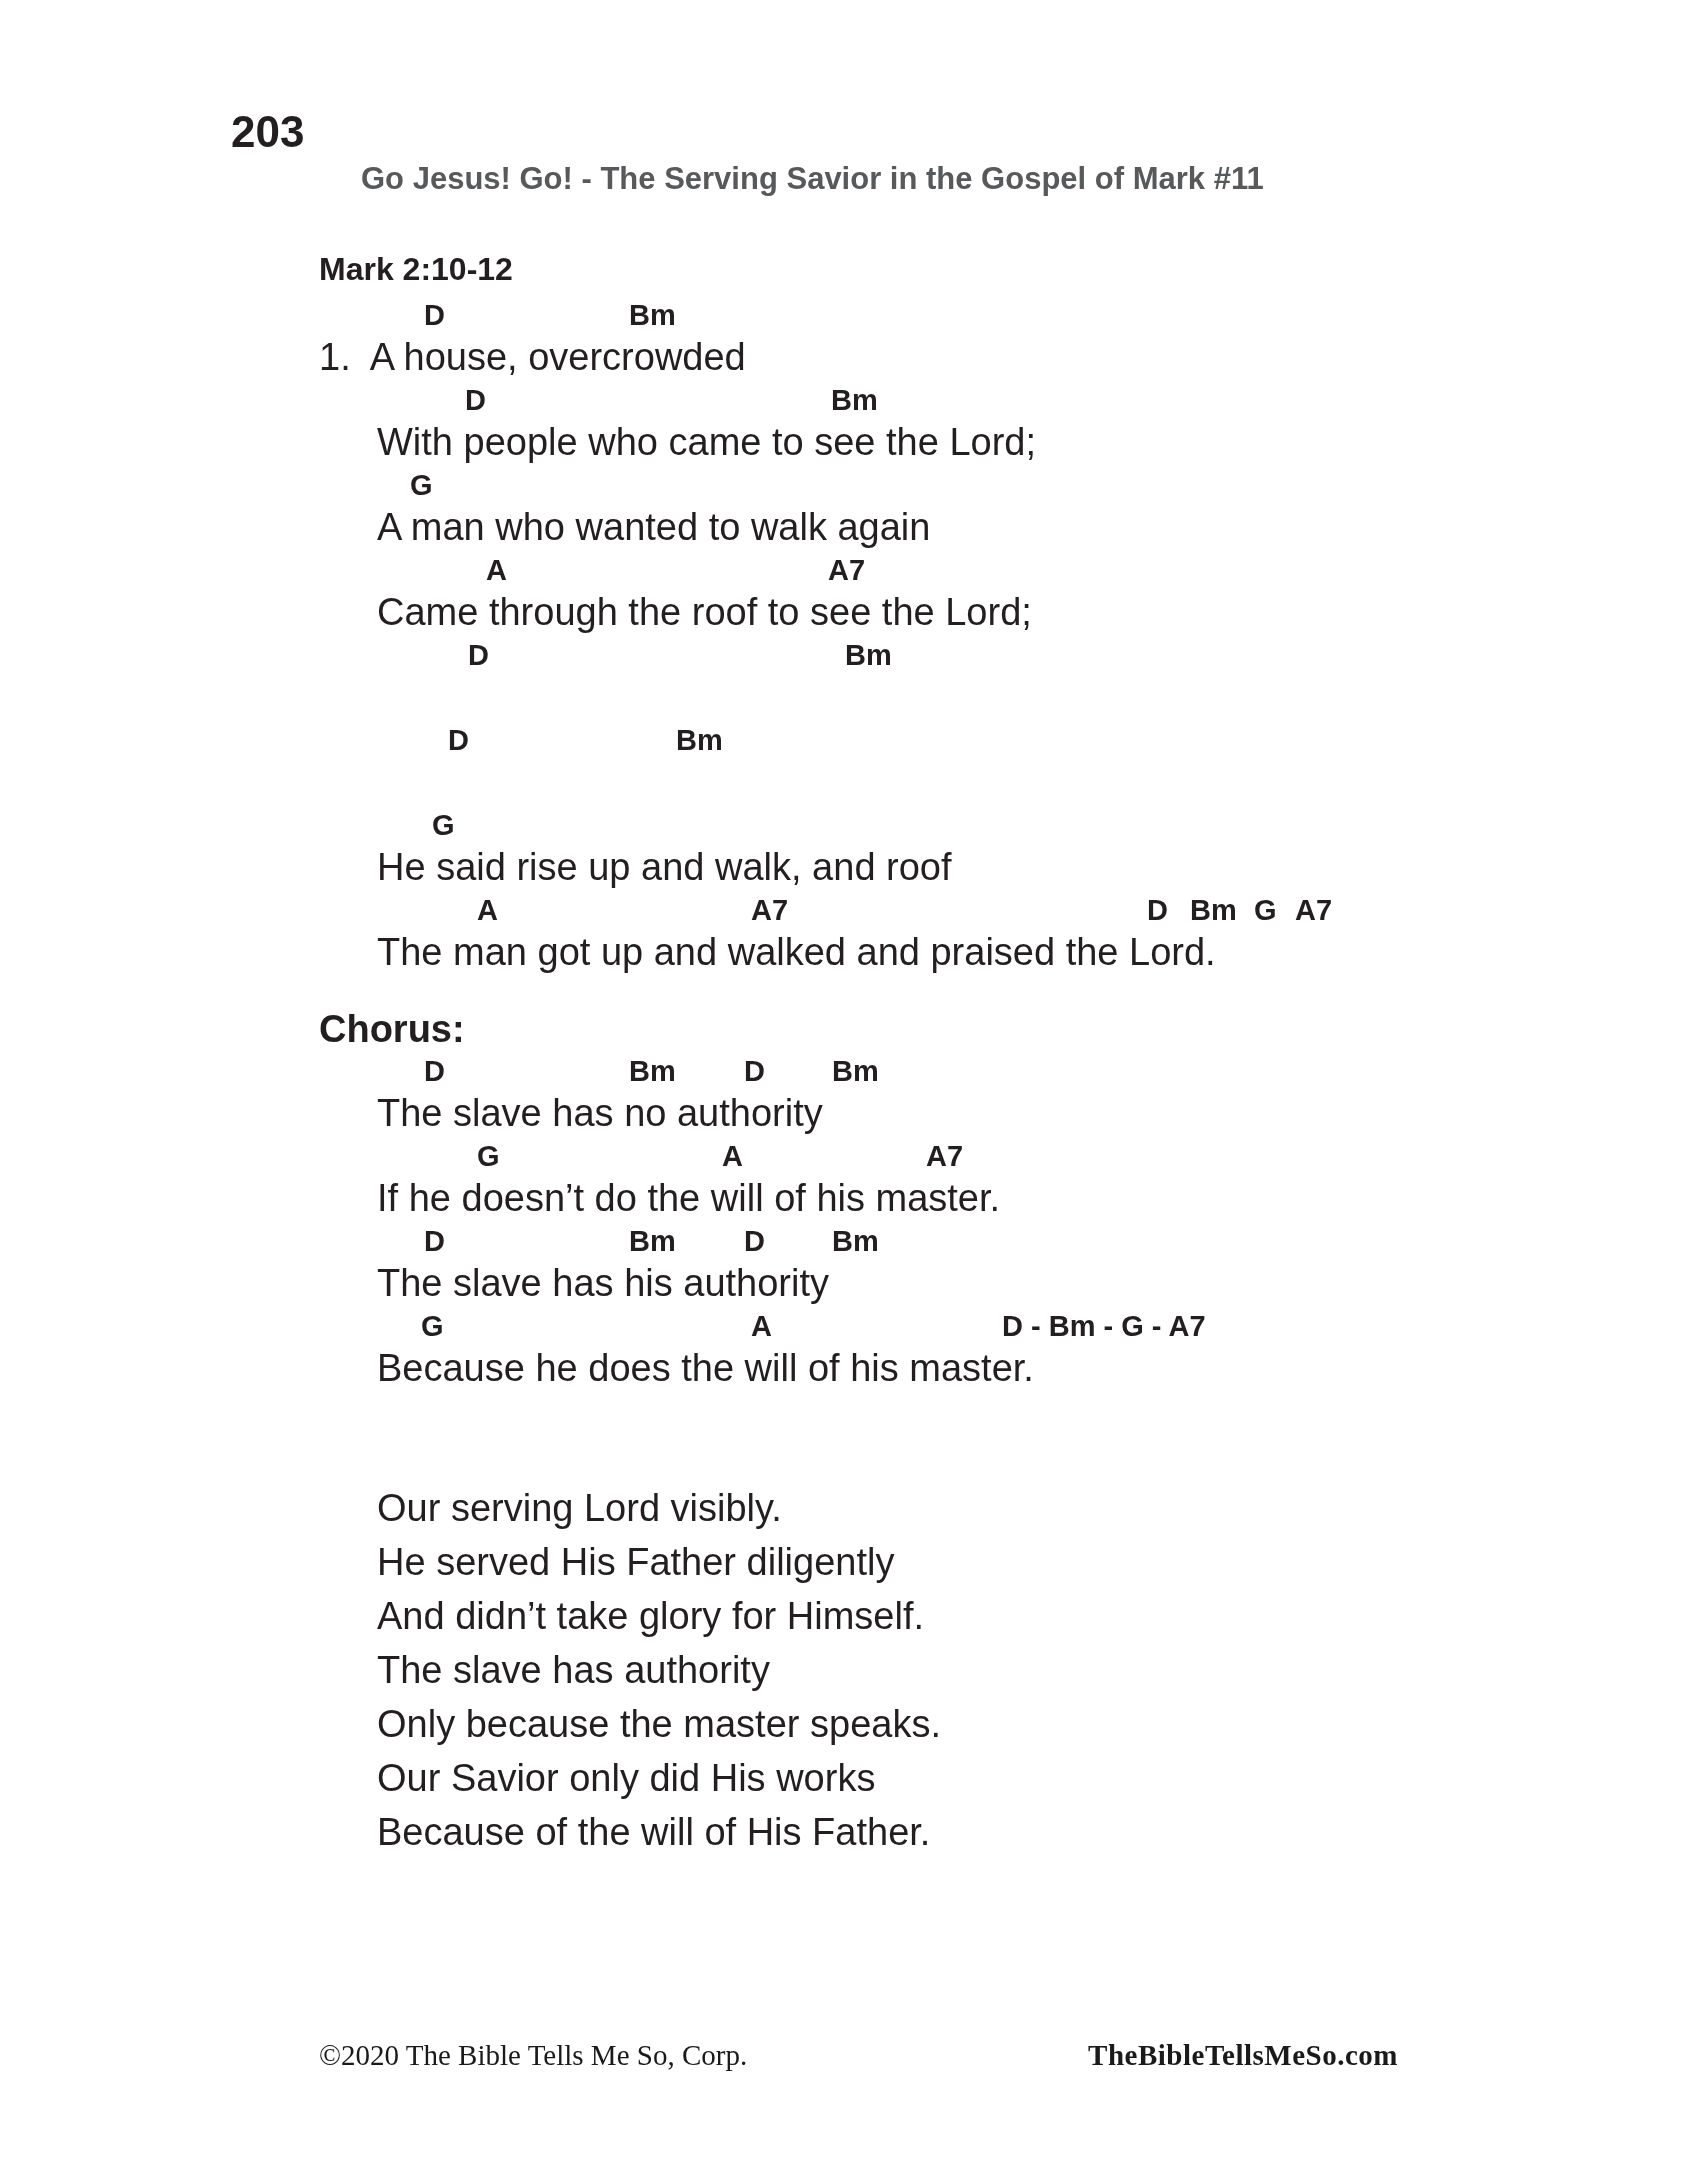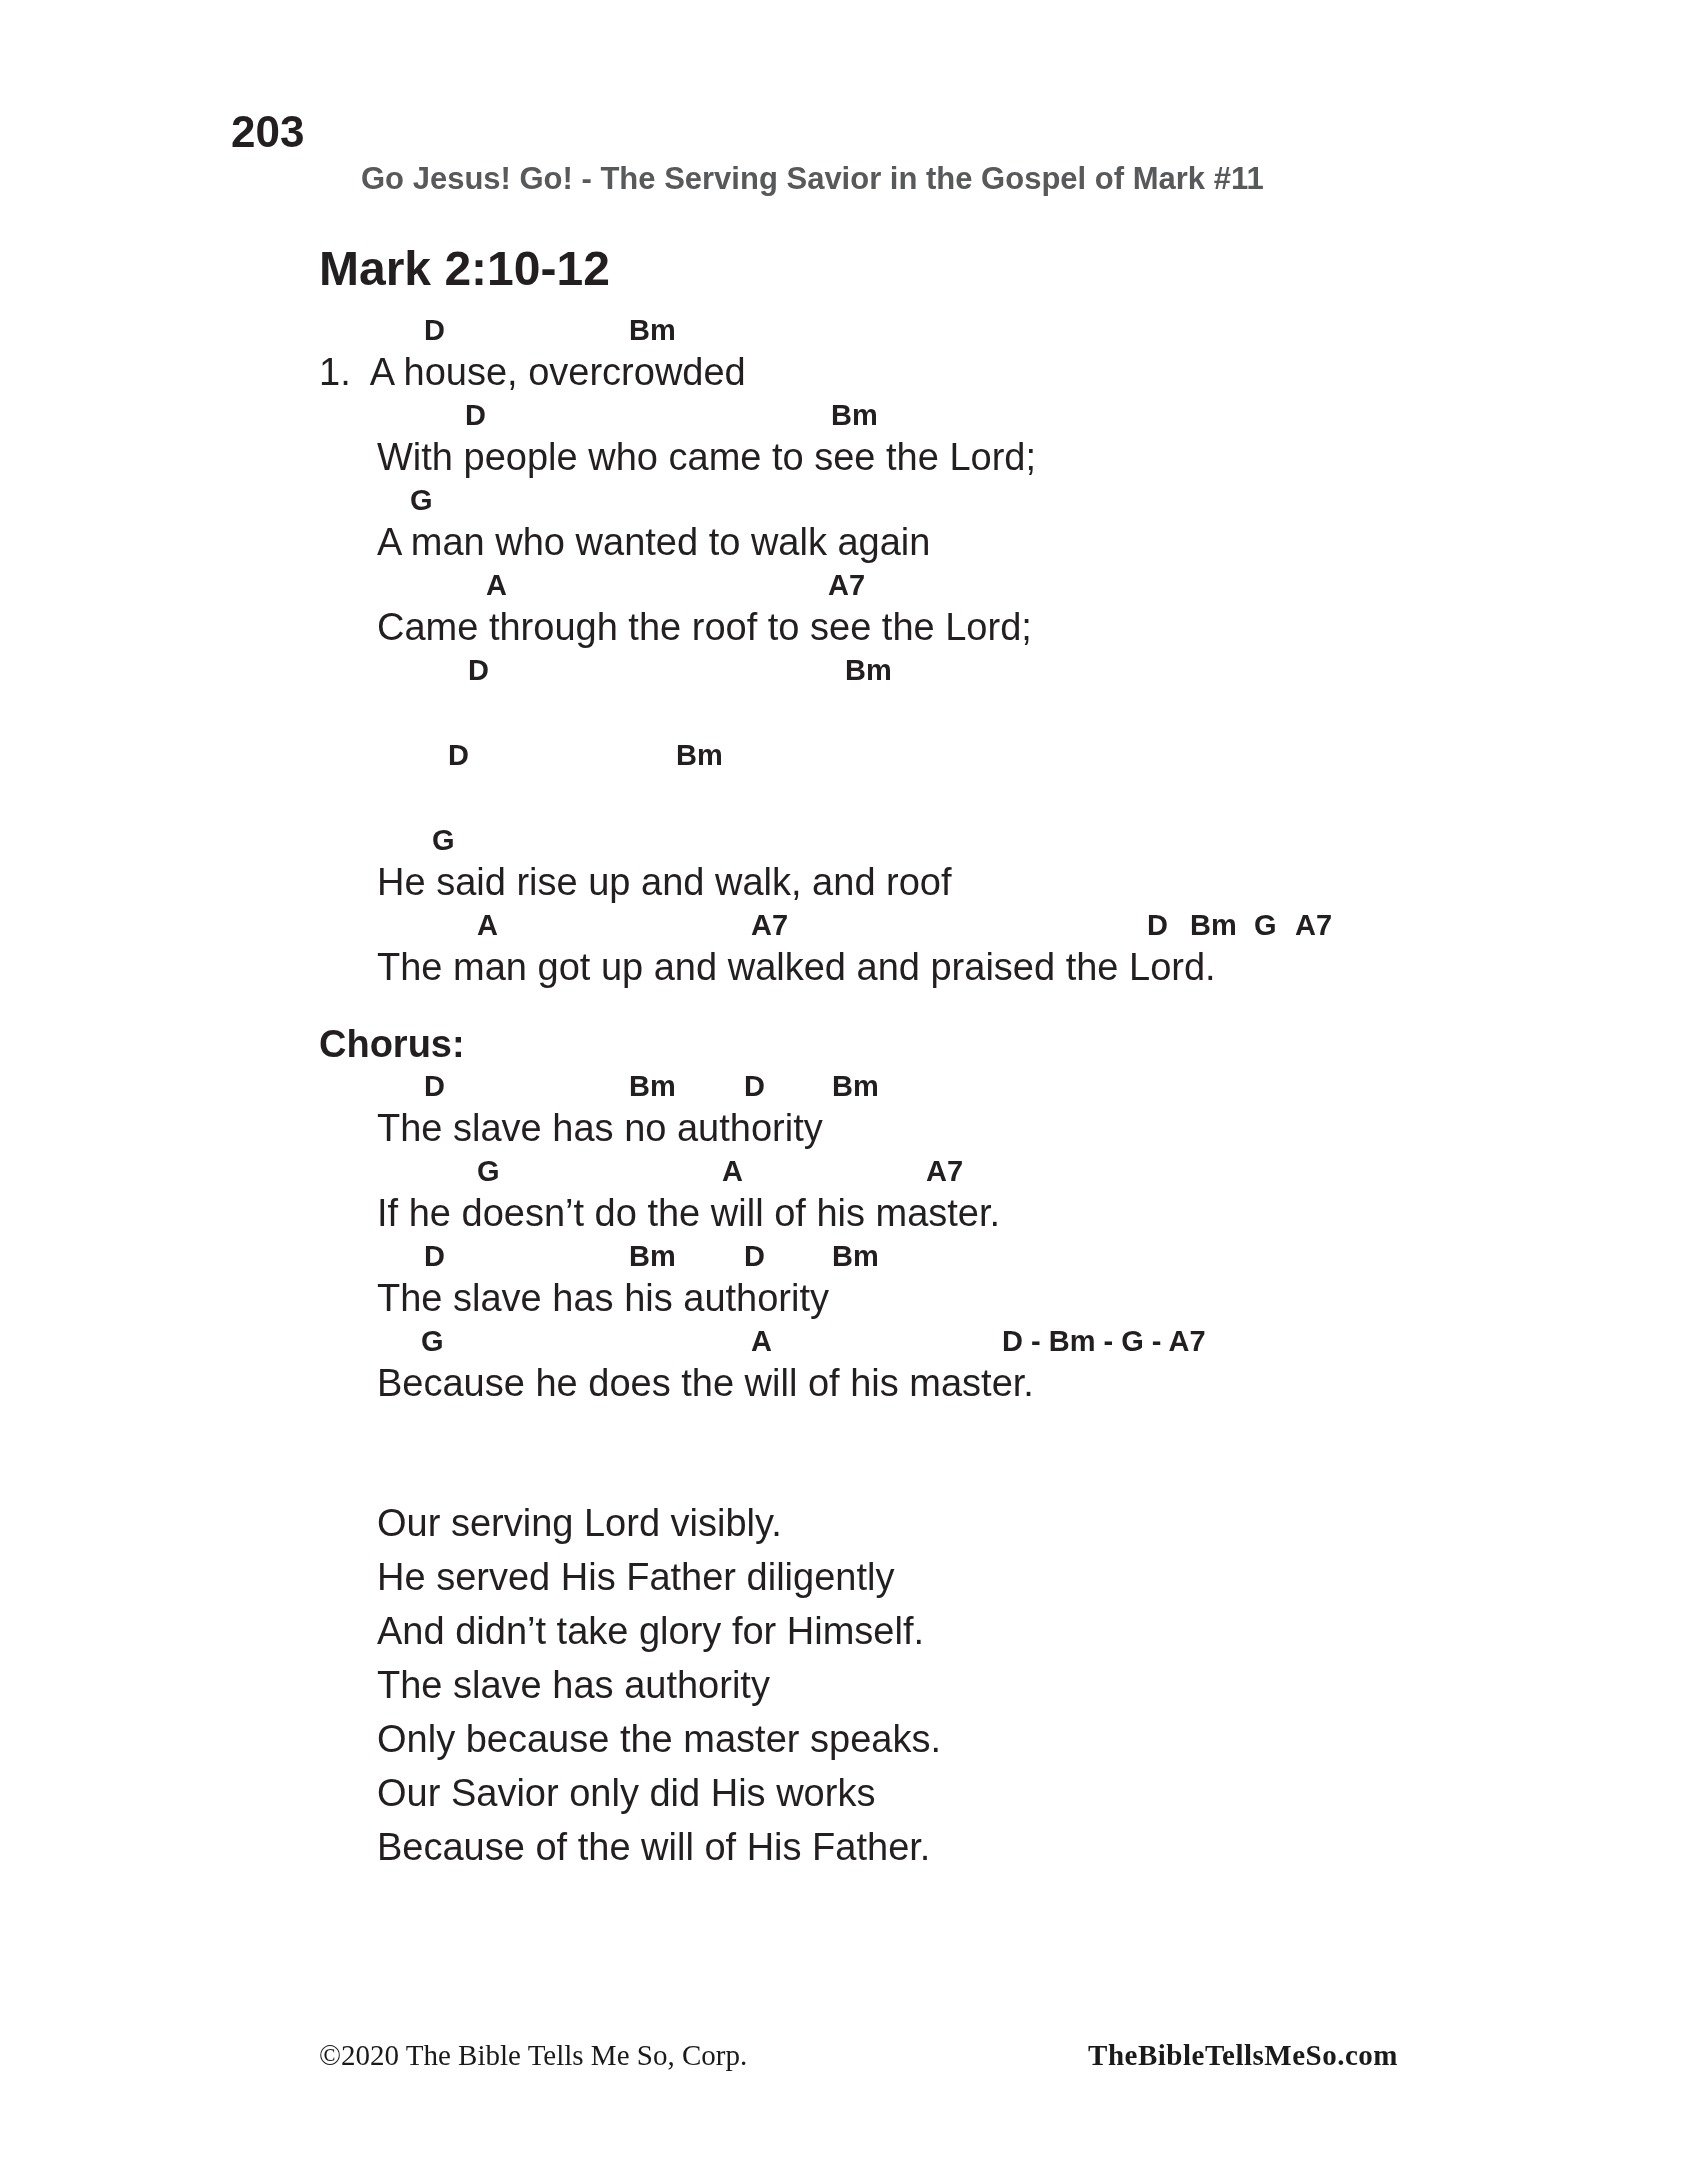--- a/index.html
+++ b/index.html
@@ -29,22 +29,22 @@
     color: #58595b;
     margin-left: 38px;
   }
   .song {
     position: absolute;
     left: 319px;
     top: 246px;
     width: 1148px;
   }
   .scripture-heading {
-    margin: 0 0 21px 0;
-    font-size: 48px;
+    margin: 0 0 6px 0;
+    font-size: 32px;
     line-height: 46px;
     font-weight: 700;
   }
   .chorus-heading {
     margin: 28px 0 2px 0;
     font-size: 38px;
     line-height: 46px;
     font-weight: 700;
   }
   .songline { position: relative; height: 85px; }

